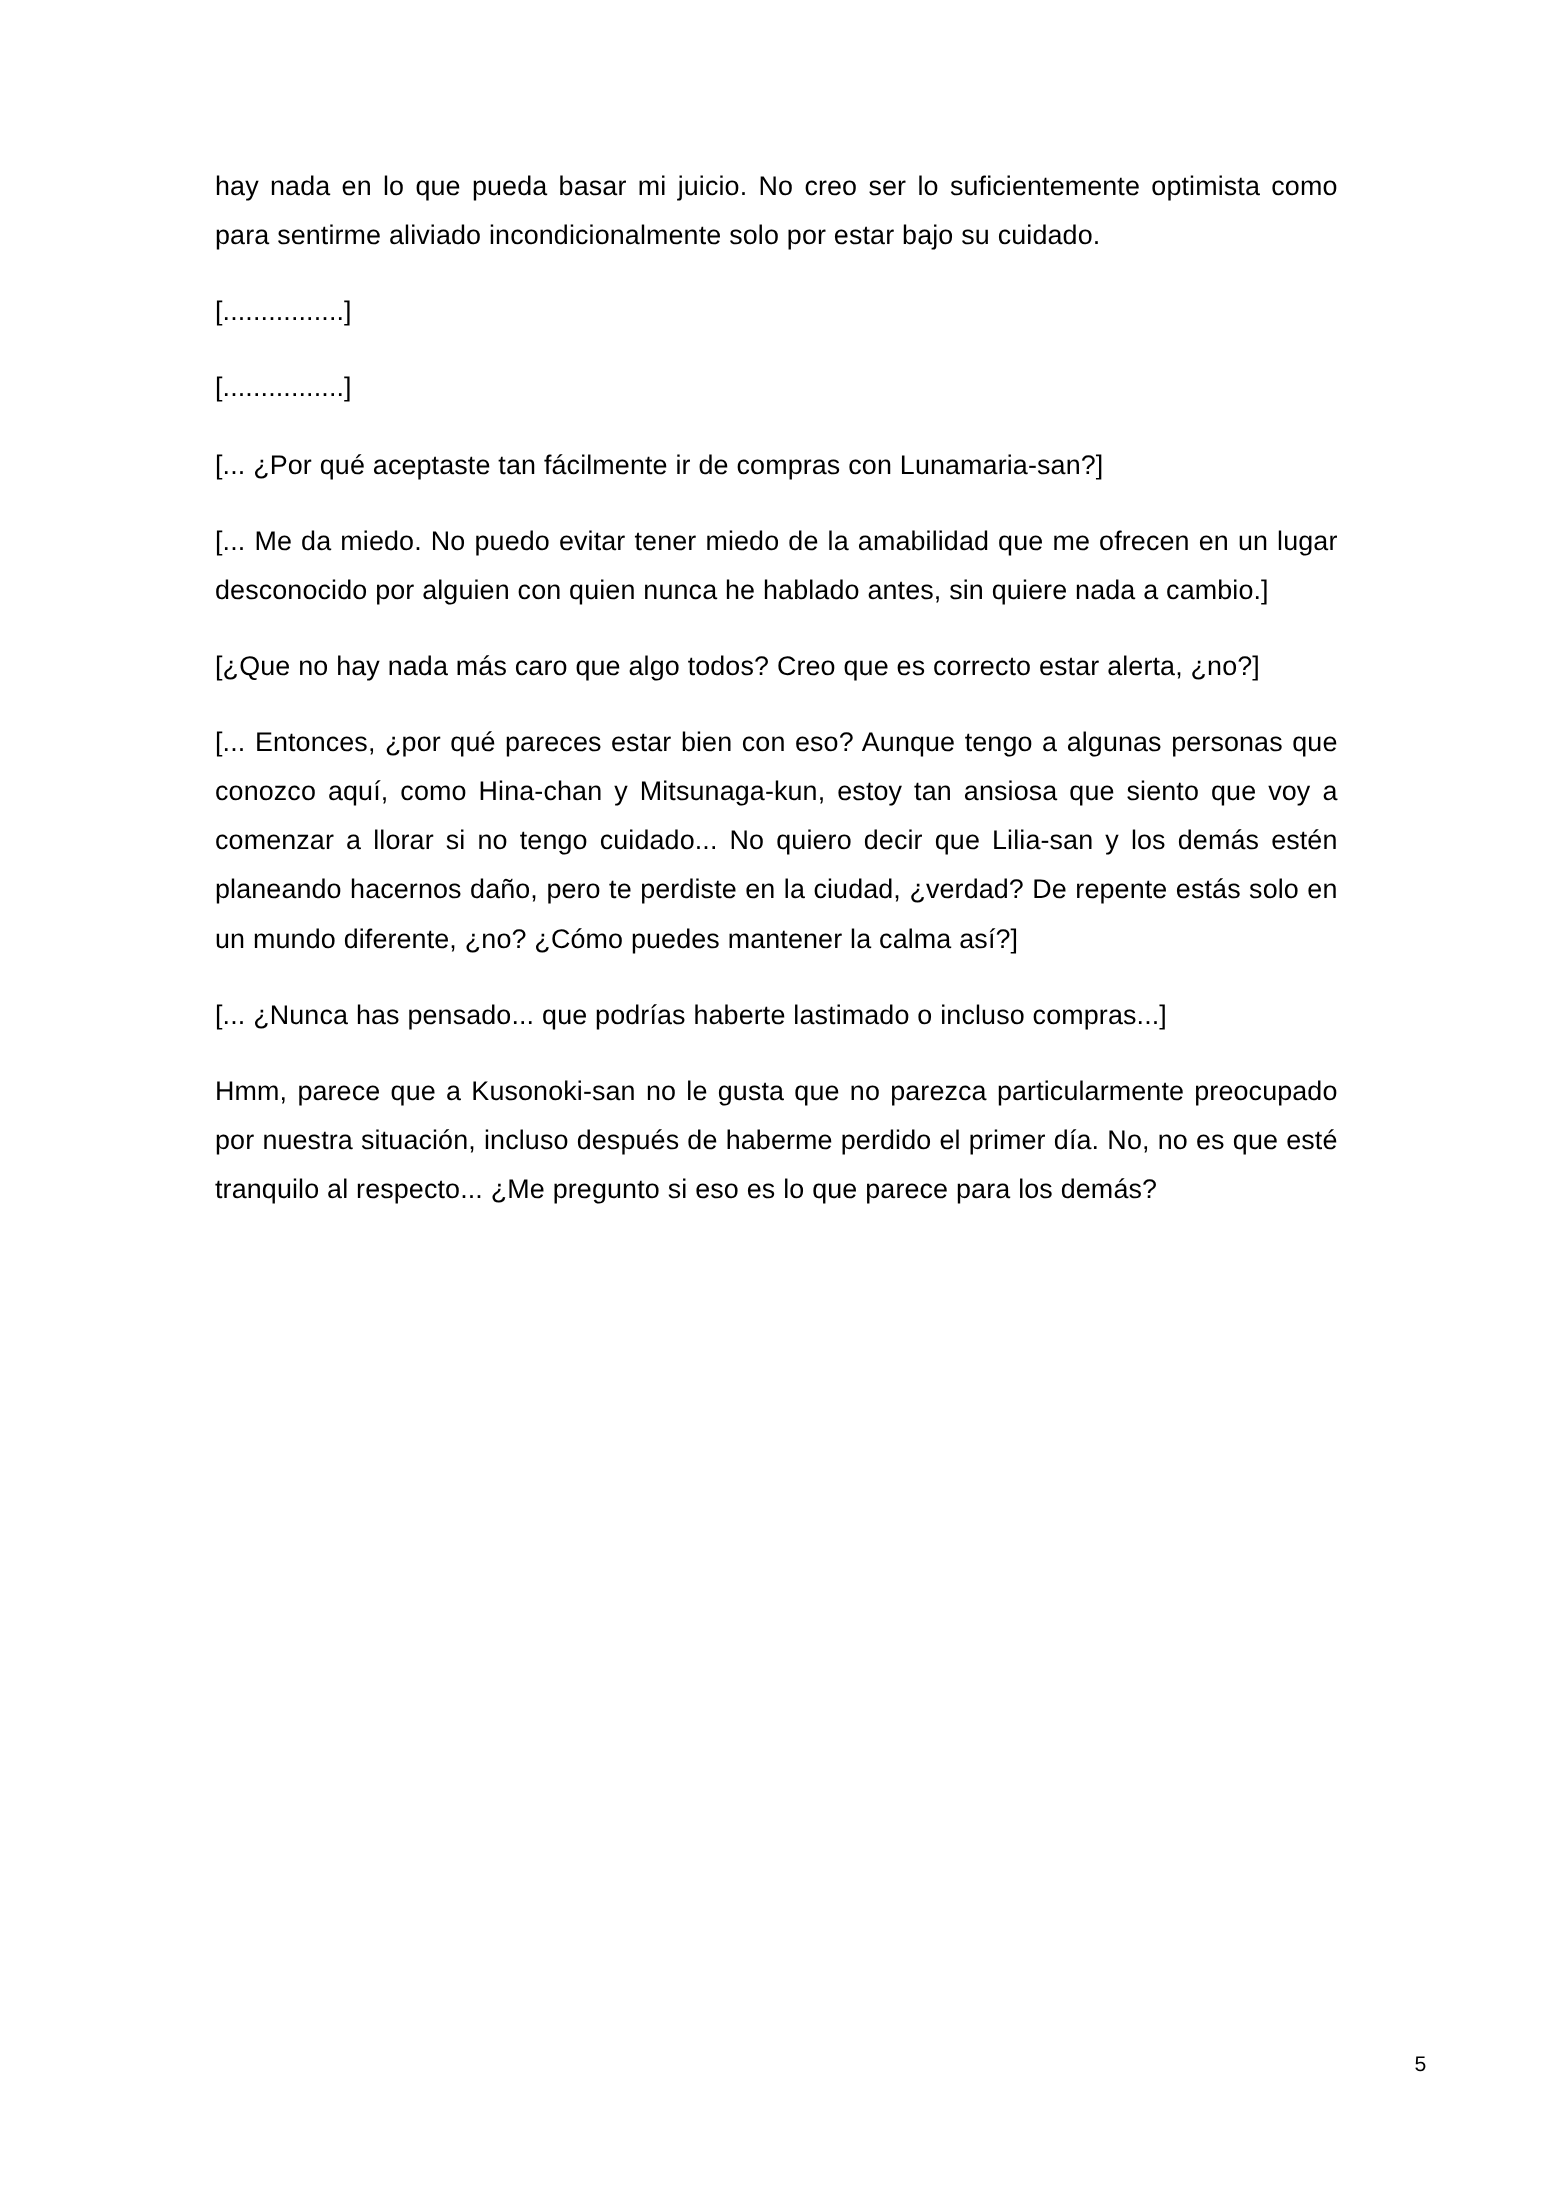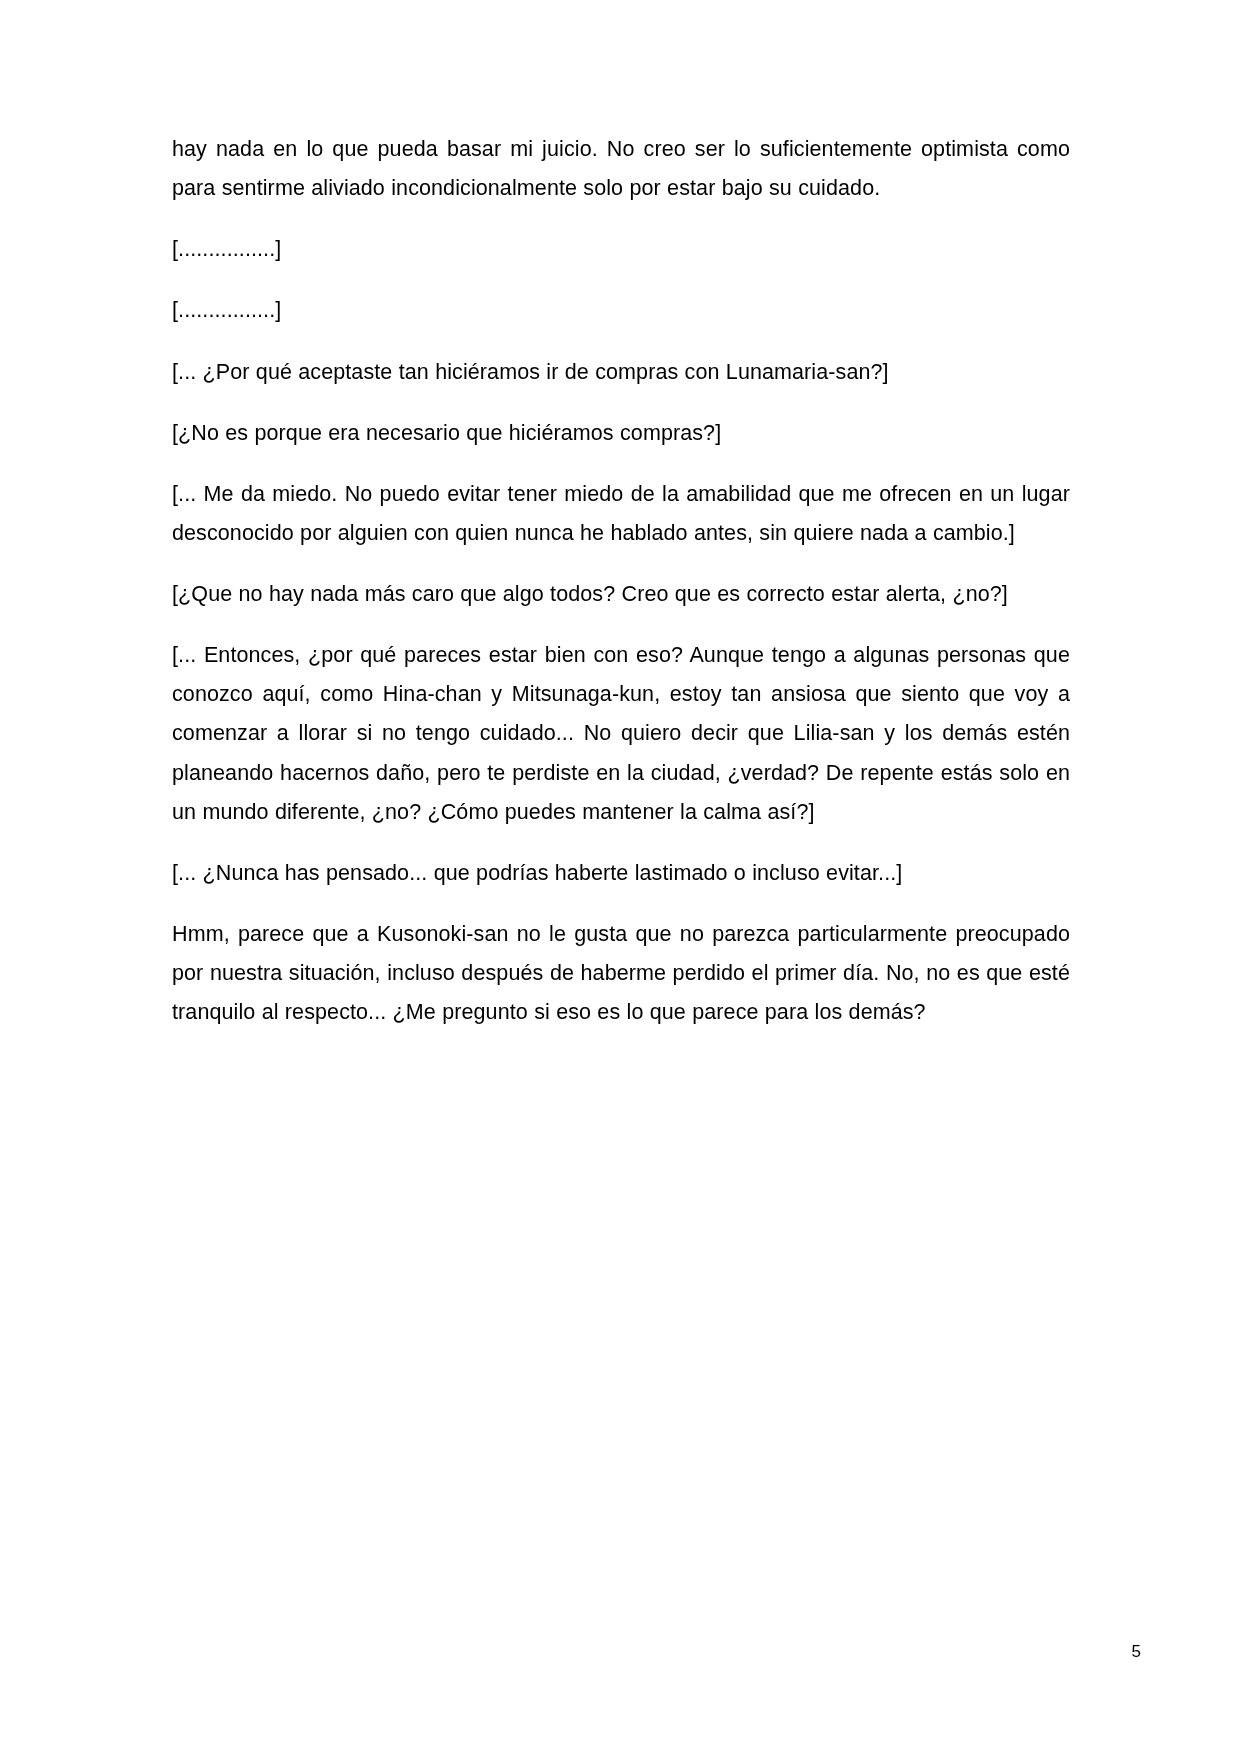--- a/index.html
+++ b/index.html
@@ -49,22 +49,21 @@
   }
 </style>
 </head>
 <body>
 
 <div class="page">
   <div class="content">
     <p class="para">hay nada en lo que pueda basar mi juicio. No creo ser lo suficientemente optimista como para sentirme aliviado incondicionalmente solo por estar bajo su cuidado.</p>
     <p class="para">[................]</p>
     <p class="para">[................]</p>
-    <p class="para">[... ¿Por qué aceptaste tan hiciéramos ir de compras con Lunamaria-san?]</p>
-    <p class="para">[¿No es porque era necesario que hiciéramos compras?]</p>
+    <p class="para">[... ¿Por qué aceptaste tan fácilmente ir de compras con Lunamaria-san?]</p>
     <p class="para">[... Me da miedo. No puedo evitar tener miedo de la amabilidad que me ofrecen en un lugar desconocido por alguien con quien nunca he hablado antes, sin quiere nada a cambio.]</p>
     <p class="para">[¿Que no hay nada más caro que algo todos? Creo que es correcto estar alerta, ¿no?]</p>
     <p class="para">[... Entonces, ¿por qué pareces estar bien con eso? Aunque tengo a algunas personas que conozco aquí, como Hina-chan y Mitsunaga-kun, estoy tan ansiosa que siento que voy a comenzar a llorar si no tengo cuidado... No quiero decir que Lilia-san y los demás estén planeando hacernos daño, pero te perdiste en la ciudad, ¿verdad? De repente estás solo en un mundo diferente, ¿no? ¿Cómo puedes mantener la calma así?]</p>
-    <p class="para">[... ¿Nunca has pensado... que podrías haberte lastimado o incluso evitar...]</p>
+    <p class="para">[... ¿Nunca has pensado... que podrías haberte lastimado o incluso compras...]</p>
     <p class="para">Hmm, parece que a Kusonoki-san no le gusta que no parezca particularmente preocupado por nuestra situación, incluso después de haberme perdido el primer día. No, no es que esté tranquilo al respecto... ¿Me pregunto si eso es lo que parece para los demás?</p>
   </div>
   <div class="page-number">5</div>
 </div>
 
 </body></html>

